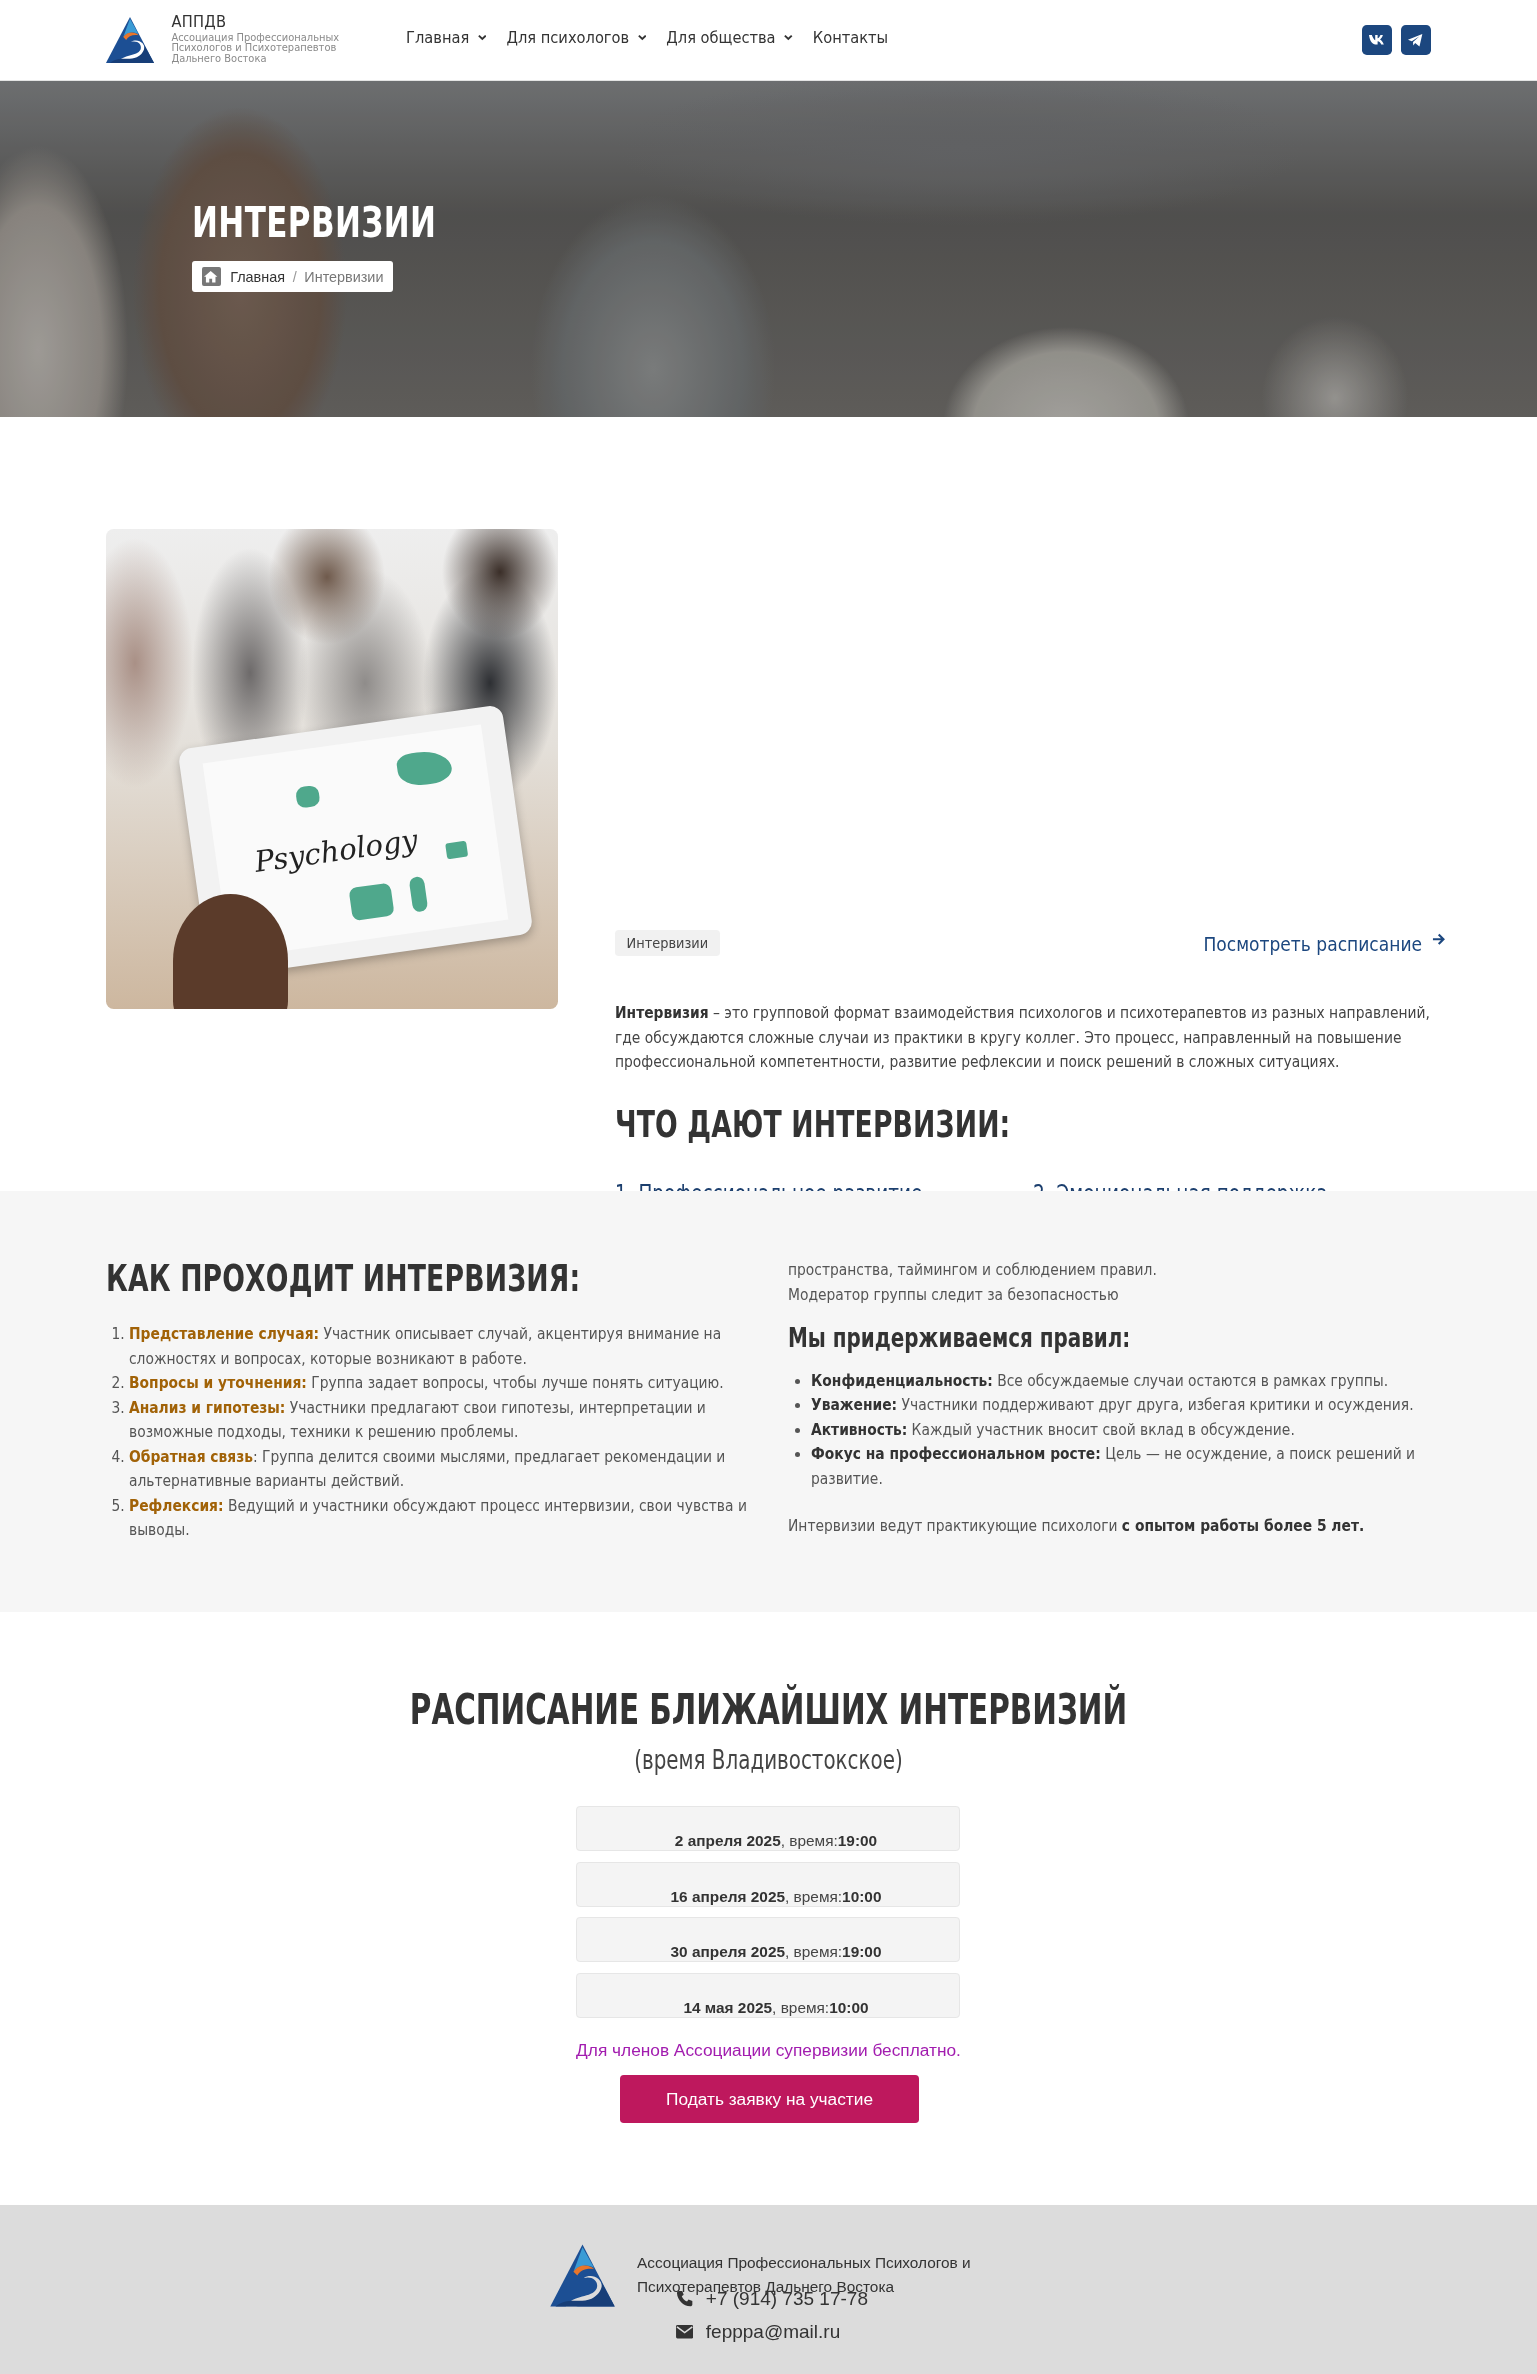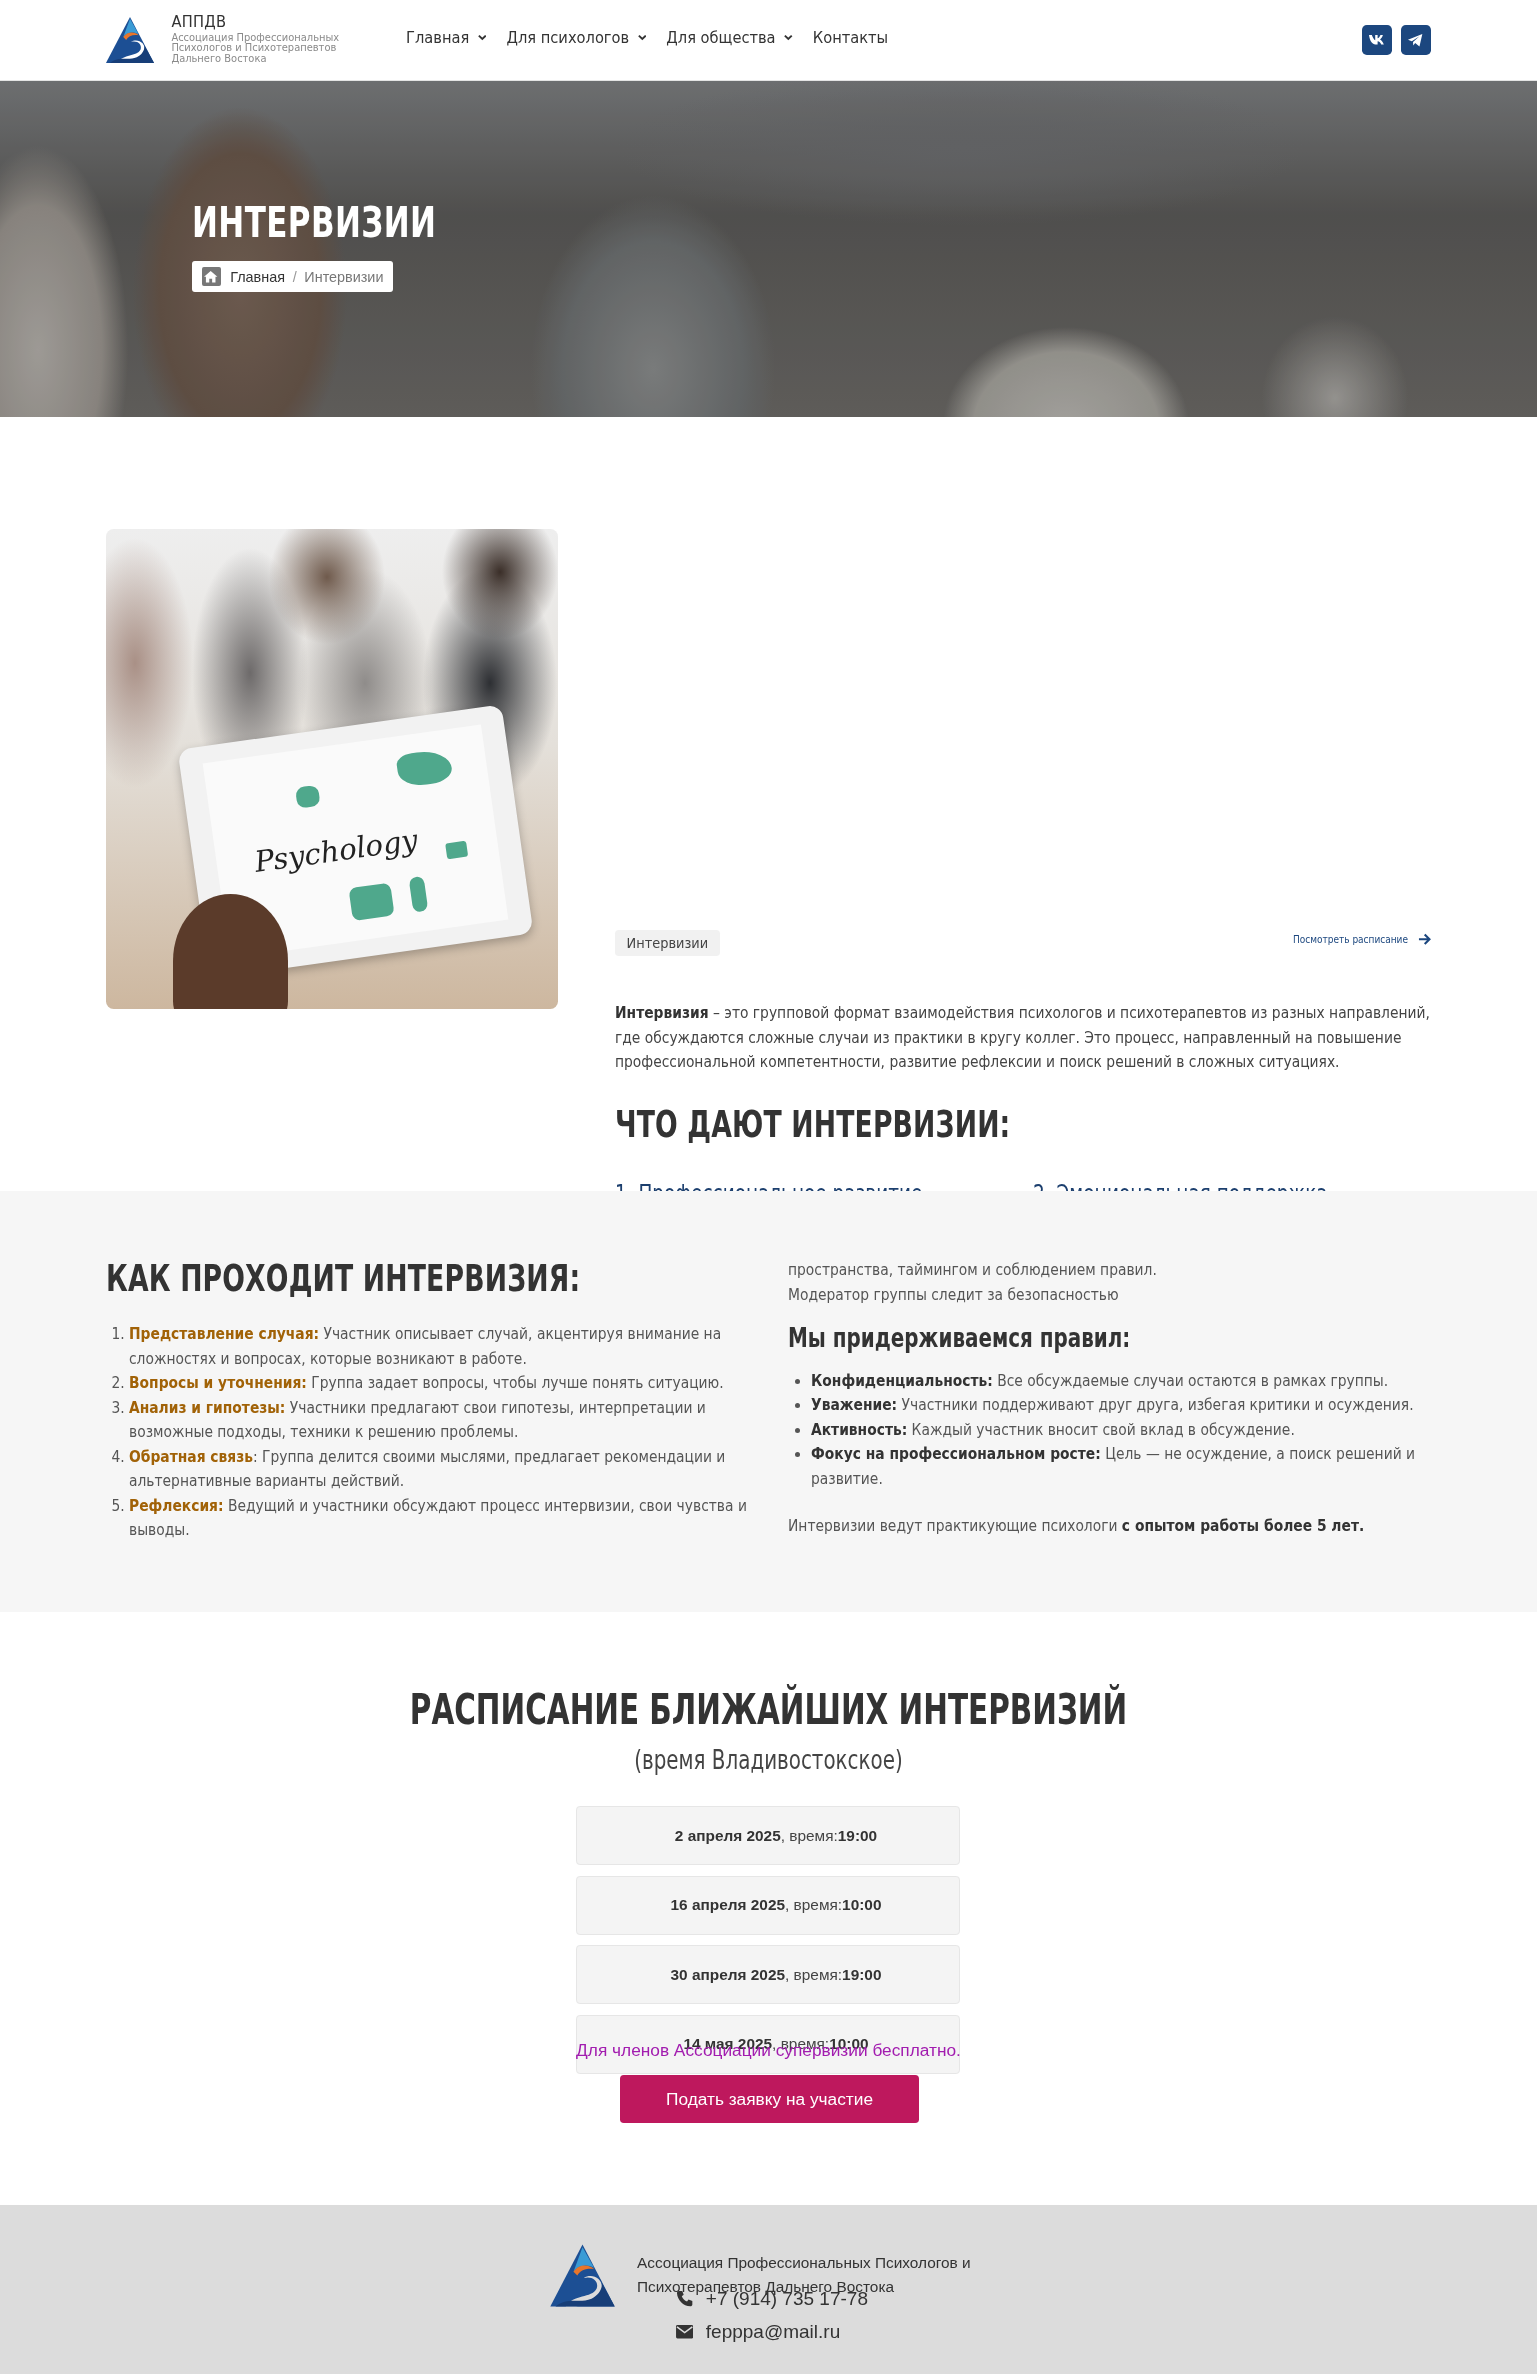--- a/index.html
+++ b/index.html
@@ -53,21 +53,21 @@
       linear-gradient(180deg, #eeeeee 0%, #e4e0da 45%, #cdb79f 100%);
   }
   .tablet { position: absolute; left: 86px; top: 197px; width: 327px; height: 231px; background: #f2f2f2; border-radius: 13.4px; transform: rotate(-8deg); box-shadow: 0 3.8px 9.6px rgba(0,0,0,0.25); }
   .tablet-screen { position: absolute; left: 23px; top: 17.3px; right: 23px; bottom: 17.3px; background: #fafafa; }
   .tablet-word { position: absolute; left: 38px; top: 88px; font-family: "DejaVu Serif", serif; font-style: italic; font-size: 29px; color: #222; }
   .blob { position: absolute; background: #4fa88c; border-radius: 40%; }
   .hand { position: absolute; left: 67px; top: 365px; width: 115px; height: 134px; background: #5b3b2a; border-radius: 50% 50% 20% 20%; }
 
   .tag { position: absolute; left: 615px; top: 513px; }
   .tag-badge { display: inline-block; background: #f1f1f1; border-radius: 3.8px; padding: 4.8px 11.5px; font-size: 14.4px; color: #444; }
-  .schedule-link { position: absolute; right: 106px; top: 516px; display: flex; align-items: center; color: #1c477f; font-size: 10px; cursor: pointer; }
+  .schedule-link { position: absolute; right: 92px; top: 516px; display: flex; color: #1c477f; font-size: 19px; cursor: pointer; }
   .schedule-link svg { margin-left: 9.6px; }
   .intro-text { position: absolute; left: 615px; top: 584px; width: 817px; font-size: 15.4px; line-height: 24.5px; color: #444; }
   .intro-text b { color: #333; }
   .section-h2 { font-size: 38px; font-weight: bold; color: #333; letter-spacing: 0.2px; transform: scaleX(0.78); transform-origin: left; white-space: nowrap; }
   .benefits-title { position: absolute; left: 615px; top: 685px; }
   .benefit { position: absolute; width: 394px; }
   .benefit-title { font-size: 25px; color: #1c3f6e; line-height: 31px; transform: scaleX(0.82); transform-origin: left; white-space: nowrap; }
   .benefit-text { font-size: 15.4px; color: #555; line-height: 24.5px; margin-top: 9.6px; }
 
   
@@ -81,21 +81,21 @@
   .rules { margin-top: 13.4px; padding-left: 23px; list-style: disc; }
   .rules b { color: #333; }
   .lead-note { margin-top: 23px; }
   .lead-note b { color: #333; }
 
   
   .schedule { position: relative; height: 593px; background: #fff; text-align: center; }
   .sch-title { position: absolute; left: 0; right: 0; top: 73px; font-size: 42px; font-weight: bold; color: #333; transform: scaleX(0.78); white-space: nowrap; }
   .sch-sub { position: absolute; left: 0; right: 0; top: 133px; font-size: 26px; color: #444; transform: scaleX(0.85); }
   .sch-list { position: absolute; left: 576px; top: 194px; width: 384px; }
-  .sch-item { height: 59px; background: #f4f4f4; border: 1px solid #e6e6e6; border-radius: 3.8px; margin-bottom: 10.6px; display: flex; align-items: center; justify-content: center; font-size: 15.4px; color: #444; padding-left: 16px; }
+  .sch-item { height: 45px; background: #f4f4f4; border: 1px solid #e6e6e6; border-radius: 3.8px; margin-bottom: 10.6px; display: flex; align-items: flex-end; justify-content: center; font-size: 15.4px; color: #444; padding-left: 16px; }
   .sch-item b { color: #333; }
   .free-note { position: absolute; left: 0; right: 0; top: 428px; font-size: 17.3px; color: #a21caf; }
   .apply-btn { position: absolute; left: 620px; top: 463px; width: 299px; height: 48px; background: #be185d; border-radius: 3.8px; color: #fff; font-size: 17.3px; display: flex; align-items: center; justify-content: center; cursor: pointer; }
 
   
   .footer { position: relative; height: 251px; background: #dcdcdc; }
   .f-logo { position: absolute; left: 545px; top: 37px; width: 75px; height: 67px; }
   .f-org { position: absolute; left: 637px; top: 46px; font-size: 15.4px; line-height: 24px; color: #333; width: 365px; text-align: left; }
   .f-contact { position: absolute; left: 676px; display: flex; align-items: center; font-size: 19px; color: #333; }
   .f-contact svg { margin-right: 12.5px; }

